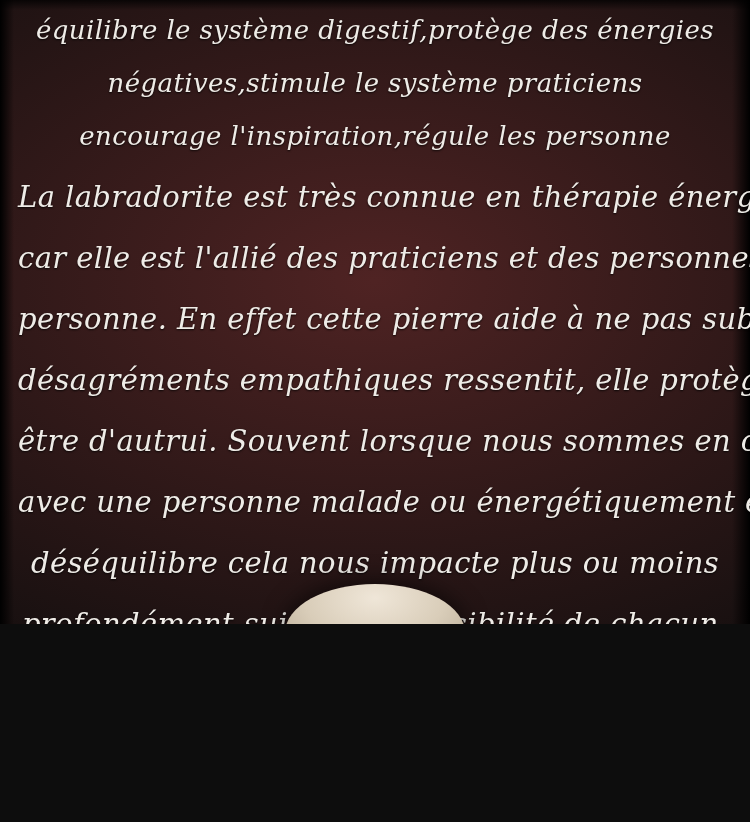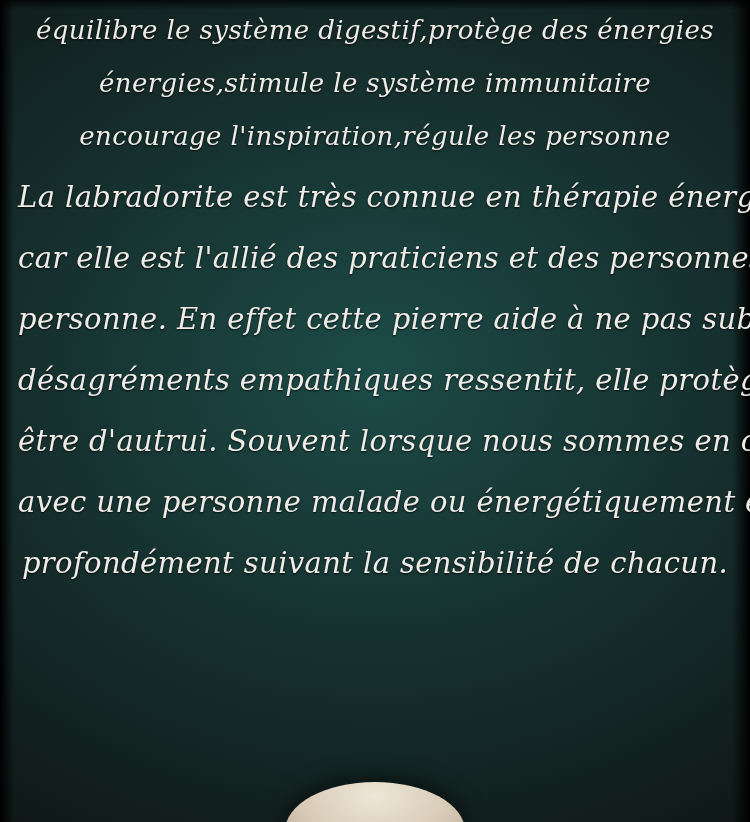--- a/index.html
+++ b/index.html
@@ -3,22 +3,22 @@
 <meta charset="utf-8">
 <style>
   html, body {
     margin: 0;
     padding: 0;
     background: #0d0d0d;
   }
   #page {
     position: relative;
     width: 750px;
-    height: 822px;
-    background: #0f766e;
+    height: 624px;
+    background: #7f1d1d;
     overflow: hidden;
   }
   
   #page::before {
     content: "";
     position: absolute;
     inset: 0;
     background:
       radial-gradient(120% 90% at 50% 45%, rgba(40,40,40,0.55) 0%, rgba(16,16,16,0.9) 70%, rgba(8,8,8,1) 100%);
     pointer-events: none;
@@ -98,31 +98,32 @@
 <div id="page">
 
   <div class="top-edge"></div>
   <div class="left-edge"></div>
   <div class="right-edge"></div>
 
   <div id="text-body">
 
     <div class="block-a">
       <div class="line">équilibre le système digestif,protège des énergies</div>
-      <div class="line">énergies,stimule le système immunitaire</div>
+      <div class="line">négatives,stimule le système praticiens</div>
       <div class="line">encourage l'inspiration,régule les personne</div>
     </div>
 
     <div class="block-b">
       <div class="line">La labradorite est très connue en thérapie énergétique</div>
       <div class="line">car elle est l'allié des praticiens et des personnes se</div>
       <div class="line">personne. En effet cette pierre aide à ne pas subir les</div>
       <div class="line">désagréments empathiques ressentit, elle protège du mal</div>
       <div class="line">être d'autrui. Souvent lorsque nous sommes en contact</div>
       <div class="line">avec une personne malade ou énergétiquement en</div>
+      <div class="line">déséquilibre cela nous impacte plus ou moins</div>
       <div class="line">profondément suivant la sensibilité de chacun.</div>
     </div>
 
   </div>
 
   <div class="bottom-object"></div>
 
 </div>
 
 </body></html>

